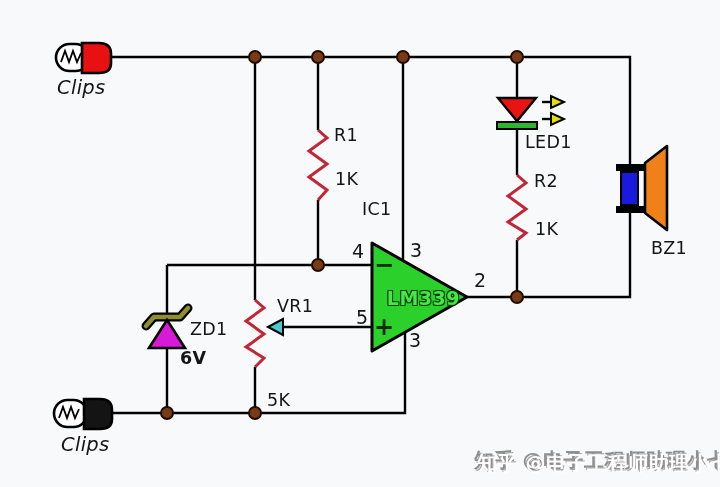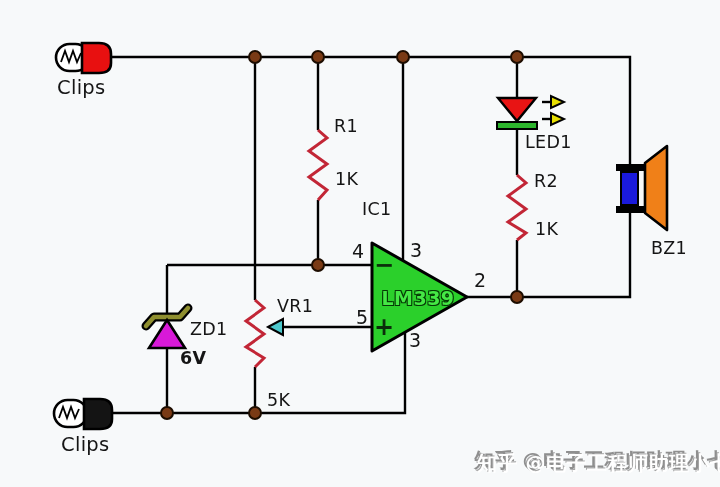--- a/index.html
+++ b/index.html
@@ -6,24 +6,24 @@
   #stage{
     position:relative; width:720px; height:487px;
     background:#f7f9fa; overflow:hidden;
     font-family:"DejaVu Sans", sans-serif;
   }
   #schematic-svg{position:absolute; left:0; top:0;}
   .lbl{
     position:absolute; color:#151515; font-size:17.5px; line-height:1.1;
     white-space:nowrap; letter-spacing:0.3px;
   }
-  .clips-lbl{font-size:19.5px;}
+  .clips-lbl{font-size:19.5px;font-style:italic;}
   .pin{font-size:19px;}
   .opamp-part{
-    position:absolute; left:376px; top:287px; width:84px; text-align:center;
+    position:absolute; left:376px; top:287px; width:84px; text-align:right;
     font-size:19px; font-weight:bold; letter-spacing:0.5px;
     text-shadow:-1px -1px 0 #063906, 1px -1px 0 #063906, -1px 1px 0 #063906, 1px 1px 0 #063906;
   }
   .opamp-sign{
     position:absolute; width:20px; text-align:center; line-height:26px;
     font-size:24px; font-weight:bold; color:#0b2d0b;
   }
   #watermark{
     position:absolute; left:477px; top:450px;
     font-size:20px; font-weight:bold; color:#ffffff;
@@ -104,21 +104,21 @@
       <circle cx="318" cy="265" r="6" style="fill: rgb(122, 58, 21);"></circle>
       <circle cx="517" cy="297" r="6" style="fill: rgb(122, 58, 21);"></circle>
       <circle cx="167" cy="413" r="6" style="fill: rgb(122, 58, 21);"></circle>
       <circle cx="255" cy="413" r="6" style="fill: rgb(122, 58, 21);"></circle>
     </g>
   </svg>
 
   <div class="lbl clips-lbl" style="left:57px; top:77px;">Clips</div>
   <div class="lbl clips-lbl" style="left:61px; top:434px;">Clips</div>
 
-  <div class="lbl" style="left:334px; top:117px;text-align:right;">R1</div>
+  <div class="lbl" style="left:334px; top:126px;text-align:right;">R1</div>
   <div class="lbl" style="left:335px; top:170px;">1K</div>
 
   <div class="lbl" style="left:362px; top:200px;">IC1</div>
 
   <div class="lbl" style="left:525px; top:133px;text-align:center;">LED1</div>
 
   <div class="lbl" style="left:534px; top:172px;">R2</div>
   <div class="lbl" style="left:535px; top:220px;">1K</div>
 
   <div class="lbl" style="left:651px; top:239px;">BZ1</div>

